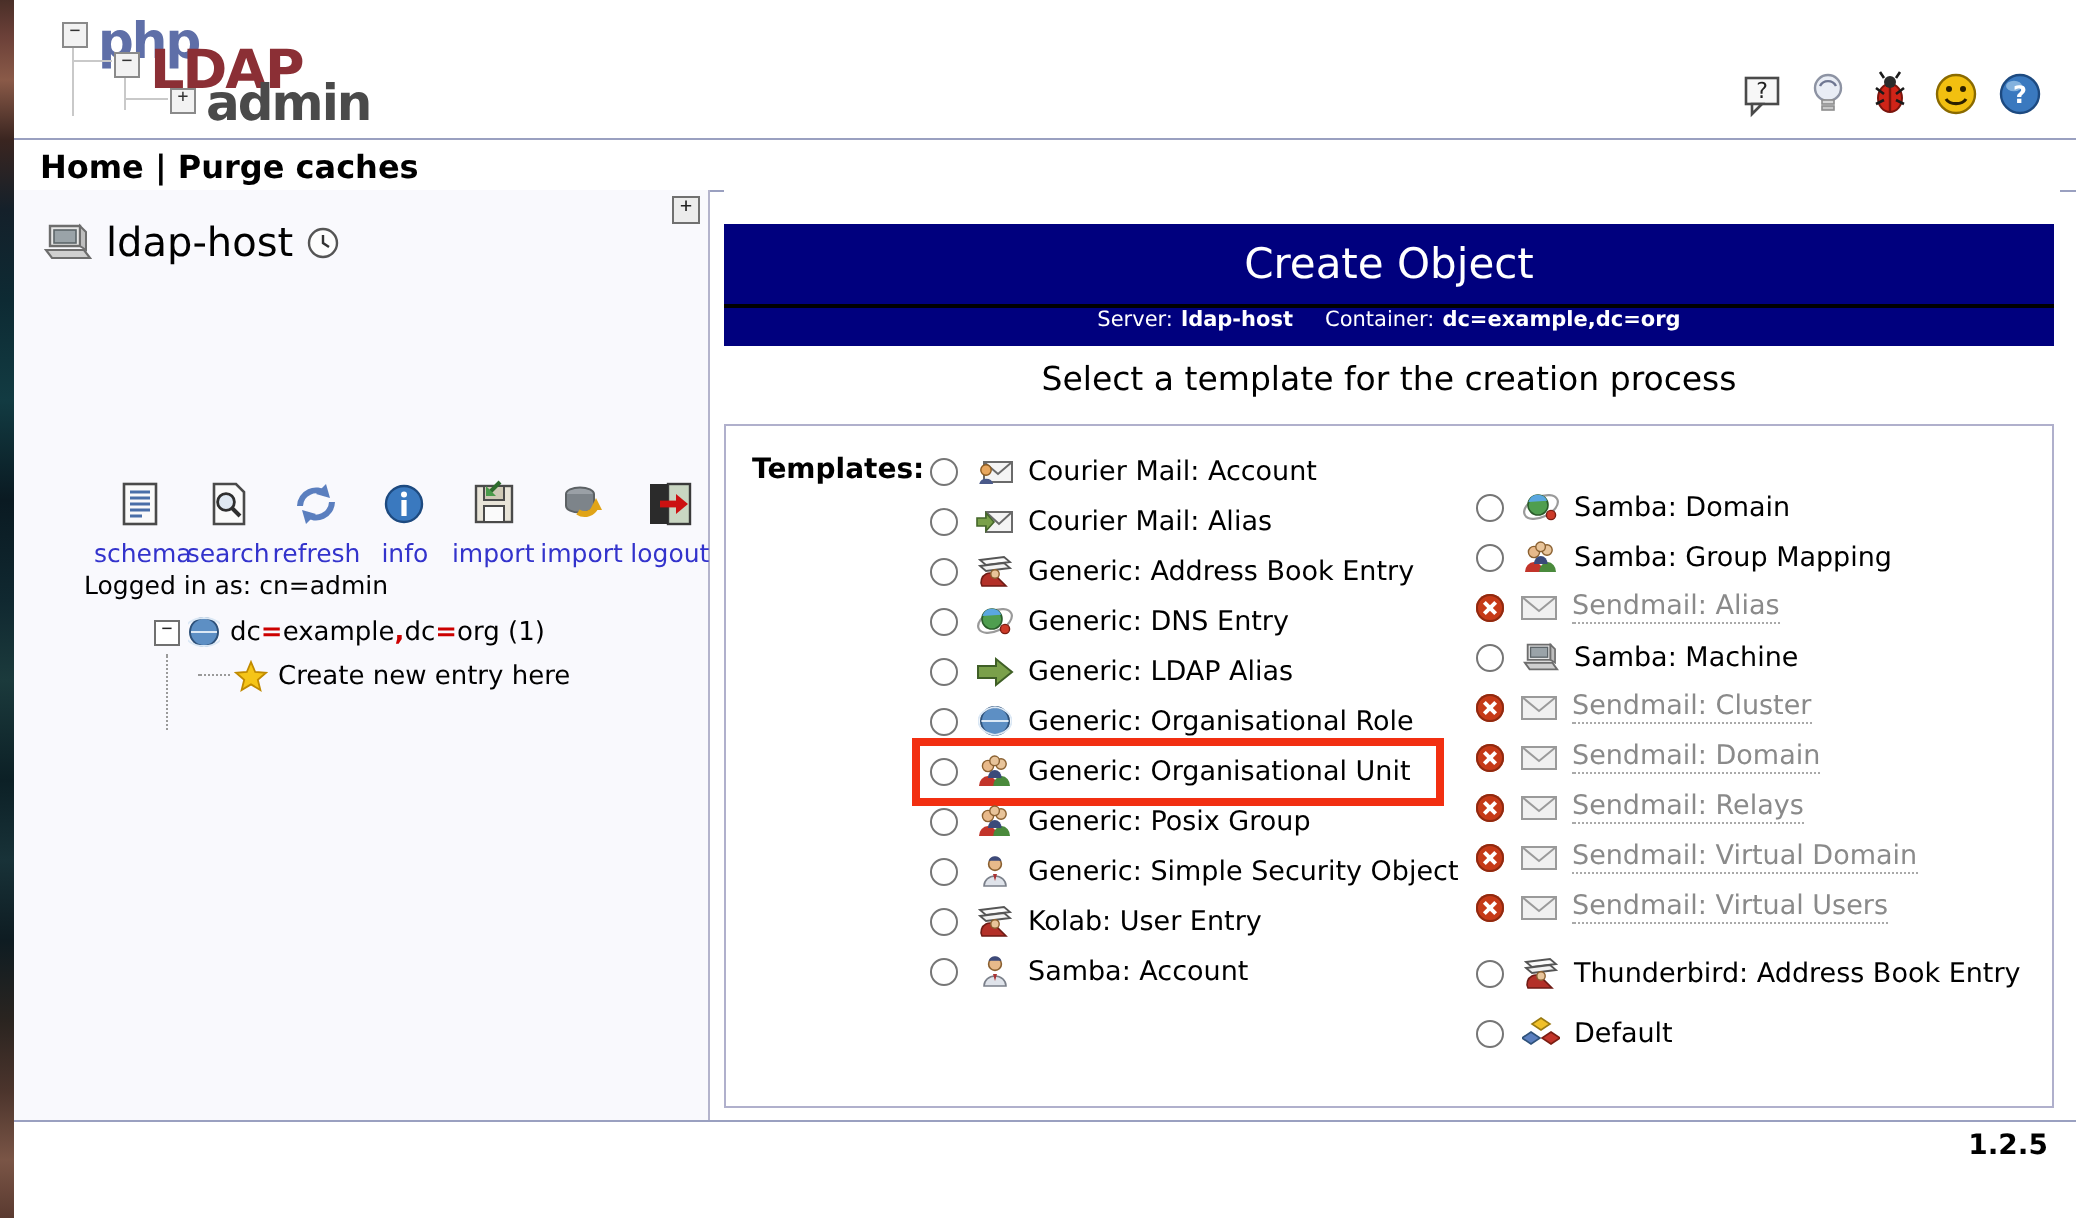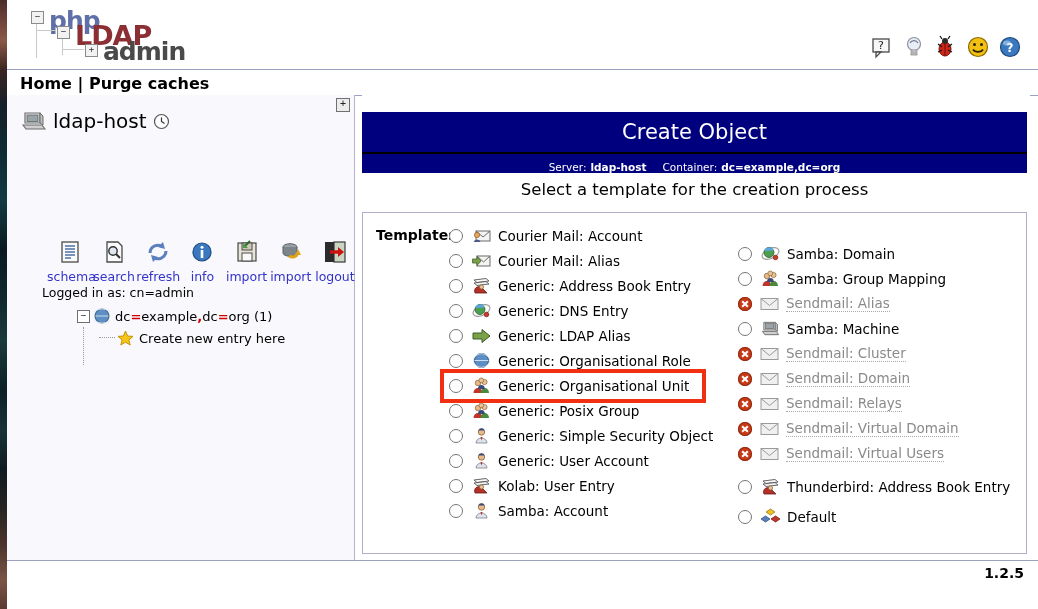--- a/index.html
+++ b/index.html
@@ -64,29 +64,29 @@
   .minusbox{width:11px;height:11px;border:1px solid #707070;background:#fff;font-size:9px;
             line-height:9px;text-align:center;font-family:"DejaVu Sans Mono",monospace;
             color:#222;margin-right:4px;cursor:pointer;}
 
   
   .main{position:absolute;left:362px;top:95px;width:668px;height:465px;background:#fff;}
   .titlebar{position:absolute;left:0;top:17px;width:665px;height:40px;background:#00007e;
             color:#fff;font-size:21px;display:flex;align-items:center;justify-content:center;
             border-bottom:2px solid #000;}
   .subbar{position:absolute;left:0;top:59px;width:665px;height:19px;background:#00007e;color:#fff;
-          font-size:10.5px;display:flex;align-items:flex-end;justify-content:center;gap:4px;}
+          font-size:10.5px;display:flex;align-items:flex-start;justify-content:center;gap:4px;}
   .subbar b{font-weight:bold;}
   .selecttitle{position:absolute;left:0;top:85px;width:665px;text-align:center;
                font-size:16.5px;font-weight:normal;color:#000;}
   .tplbox{position:absolute;left:0;top:117px;width:663px;height:340px;
           border:1px solid #b0b0cc;background:#fff;}
   .tpllabel{position:absolute;left:13px;top:14px;font-size:14px;font-weight:bold;color:#000;}
   .col{position:absolute;top:10px;}
-  .colL{left:86px;width:280px;}
+  .colL{left:102px;width:280px;}
   .colR{left:375px;width:285px;}
   .titem{display:flex;align-items:center;height:25px;white-space:nowrap;position:relative;}
   .radio{width:12px;height:12px;border:1px solid #767676;border-radius:50%;background:#fff;
          margin-right:9px;flex:none;cursor:pointer;}
   .tico{width:19px;height:18px;margin-right:7px;flex:none;display:flex;align-items:center;justify-content:center;}
   .tlabel{font-size:13.5px;color:#000;}
   .disabled .tlabel{color:#8a8a8a;border-bottom:1px dotted #a9a9a9;}
   .xmark{width:14px;height:14px;border-radius:50%;background:#c63a18;
          margin-right:8px;flex:none;position:relative;box-shadow:inset 0 0 0 1px #8f2a10;}
   .xmark::before,.xmark::after{content:"";position:absolute;left:3px;top:6px;width:8px;height:2px;background:#fff;}
@@ -428,32 +428,20 @@
               <path d="M5.3 3.4 a3.4 3.4 0 0 1 6.4 0 z" fill="#3d4a7a"></path>
               <path d="M3 16 a5.5 5 0 0 1 11 0 z" fill="#dfe3ea" stroke="#7b808a" stroke-width="0.8"></path>
               <path d="M7.5 10 L8.5 13.5 L9.5 10" fill="#a33"></path>
             </svg>
           </span>
           <span class="tlabel">Generic: Simple Security Object</span>
         </div>
         <div class="titem">
           <span class="radio"></span>
           <span class="tico">
-            <svg width="17" height="17" viewBox="0 0 17 17">
-              <circle cx="8.5" cy="5" r="3.2" fill="#e8b98a" stroke="#8a6030" stroke-width="0.8"></circle>
-              <path d="M5.3 3.4 a3.4 3.4 0 0 1 6.4 0 z" fill="#3d4a7a"></path>
-              <path d="M3 16 a5.5 5 0 0 1 11 0 z" fill="#dfe3ea" stroke="#7b808a" stroke-width="0.8"></path>
-              <path d="M7.5 10 L8.5 13.5 L9.5 10" fill="#a33"></path>
-            </svg>
-          </span>
-          <span class="tlabel">Generic: User Account</span>
-        </div>
-        <div class="titem">
-          <span class="radio"></span>
-          <span class="tico">
             <svg width="19" height="17" viewBox="0 0 19 17">
               <path d="M2 3 L14 1.5 L17 4 L5 5.5 Z" fill="#fbfbfb" stroke="#555" stroke-width="0.9"></path>
               <path d="M2 6 L14 4.5 L17 7 L5 8.5 Z" fill="#f2f2f2" stroke="#555" stroke-width="0.9"></path>
               <path d="M3 16 a4 4 0 0 1 8-4 l4 4 z" fill="#b33028" stroke="#6e1a14" stroke-width="0.8"></path>
               <circle cx="9.5" cy="10" r="2.1" fill="#e8c49a" stroke="#8a6030" stroke-width="0.7"></circle>
             </svg>
           </span>
           <span class="tlabel">Kolab: User Entry</span>
         </div>
         <div class="titem">

